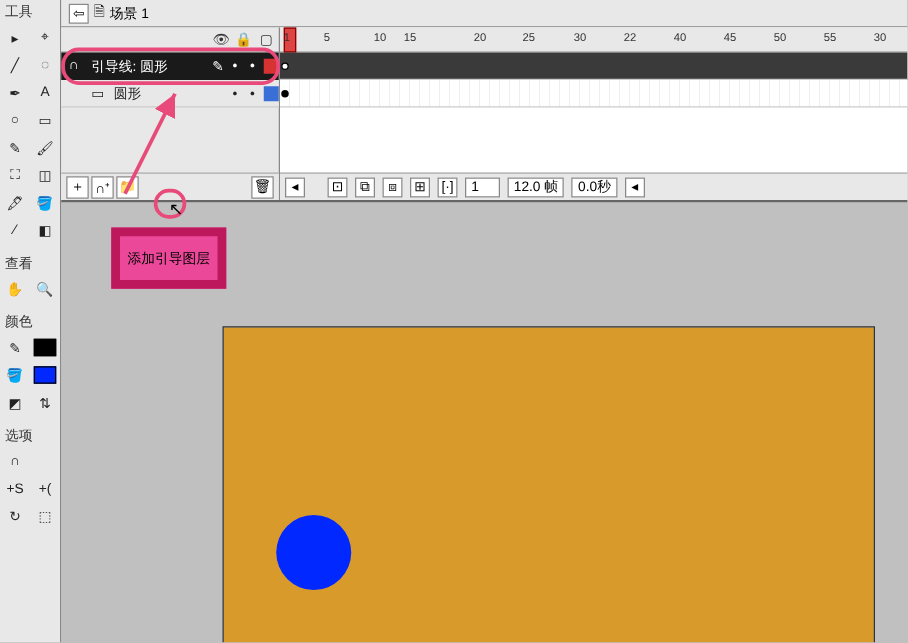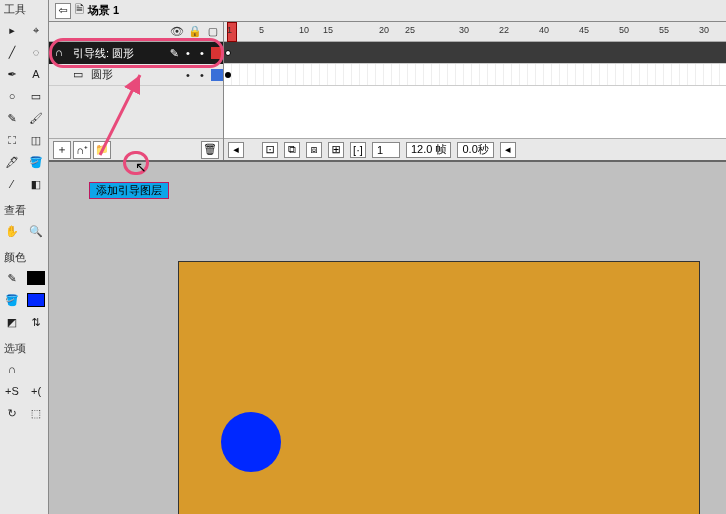--- a/index.html
+++ b/index.html
@@ -9,21 +9,21 @@
 .tb-title { padding: 2px 4px; color: #333; font-size: 11px; }
 .tb-row { display: flex; }
 .tb-btn { width: 24px; height: 22px; display: flex; align-items: center; justify-content: center; border: 1px solid transparent; cursor: pointer; color: #222; }
 .tb-sep { height: 6px; }
 .swatch { width: 18px; height: 14px; border: 1px solid #000; }
 .swatch-black { background: #000; }
 .swatch-blue { background: #0028ff; }
 
 .scene-bar { position: absolute; left: 49px; top: 0; right: 0; height: 22px; background: #e8e8e8; border-bottom: 1px solid #888; display: flex; align-items: center; padding-left: 6px; gap: 4px; }
 .scene-btn { width: 16px; height: 16px; border: 1px solid #888; background: #fff; display: flex; align-items: center; justify-content: center; }
-.scene-label { font-weight: bold; }
+.scene-label { font-weight: normal; }
 
 .timeline { position: absolute; left: 49px; top: 22px; right: 0; height: 140px; background: #e0e0e0; border-bottom: 2px solid #666; }
 .layer-panel { position: absolute; left: 0; top: 0; width: 175px; height: 100%; background: #e8e8e8; border-right: 1px solid #888; }
 .layer-head { height: 20px; display: flex; align-items: center; justify-content: flex-end; padding-right: 4px; gap: 6px; border-bottom: 1px solid #aaa; }
 .lh-icon { width: 12px; height: 12px; color: #333; display: flex; align-items: center; justify-content: center; }
 .layer-row { height: 22px; display: flex; align-items: center; padding-left: 6px; gap: 4px; position: relative; }
 .guide-row { background: #1a1a1a; color: #fff; }
 .guide-row .dot { color: #fff; }
 .layer-row .layer-icon { width: 14px; height: 14px; }
 .layer-row .layer-name { flex: 1; }
@@ -49,21 +49,21 @@
 .keyframe-dot { width: 6px; height: 6px; border-radius: 50%; background: #000; }
 .frames-row.dark { background: #3a3a3a; }
 .frames-bottom { position: absolute; bottom: 0; left: 0; right: 0; height: 22px; border-top: 1px solid #aaa; background: #e8e8e8; display: flex; align-items: center; gap: 6px; padding: 0 4px; }
 .fb-btn { width: 16px; height: 16px; border: 1px solid #888; background: #fff; display: flex; align-items: center; justify-content: center; }
 .fb-field { background: #fff; border: 1px solid #888; padding: 0 4px; height: 16px; display: flex; align-items: center; min-width: 28px; }
 
 .stage { position: absolute; left: 49px; top: 162px; right: 0; bottom: 0; background: #c0c0c0; overflow: hidden; }
 .canvas { position: absolute; left: 130px; top: 100px; width: 520px; height: 260px; background: #d89a2b; outline: 1px solid #333; }
 .blue-circle { position: absolute; left: 42px; top: 150px; width: 60px; height: 60px; border-radius: 50%; background: #0028ff; }
 
-.tooltip { position: absolute; background: #0ea5e9; border: 1px solid #be185d; padding: 0 6px; font-size: 11px; z-index: 60; }
+.tooltip { position: absolute; background: #ec4899; border: 7px solid #be185d; padding: 10px 6px; font-size: 11px; z-index: 60; }
 
 .arrow { position: absolute; z-index: 55; pointer-events: none; }
 .cursor { position: absolute; z-index: 56; pointer-events: none; font-size: 14px; color: #000; }
 </style>
 </head>
 <body>
 
 <div class="toolbox">
   <div class="tb-title">工具</div>
   <div class="tb-row">
@@ -176,21 +176,21 @@
     </div>
   </div>
   <div class="frames">
     <div class="ruler">
       <div class="ruler-playhead"></div>
       <span class="ruler-mark" style="left:3px">1</span>
       <span class="ruler-mark" style="left:35px">5</span>
       <span class="ruler-mark" style="left:75px">10</span>
       <span class="ruler-mark" style="left:99px">15</span>
       <span class="ruler-mark" style="left:155px">20</span>
-      <span class="ruler-mark" style="left:181px">25</span>
+      <span class="ruler-mark" style="left:194px">25</span>
       <span class="ruler-mark" style="left:235px">30</span>
       <span class="ruler-mark" style="left:275px">22</span>
       <span class="ruler-mark" style="left:315px">40</span>
       <span class="ruler-mark" style="left:355px">45</span>
       <span class="ruler-mark" style="left:395px">50</span>
       <span class="ruler-mark" style="left:435px">55</span>
       <span class="ruler-mark" style="left:475px">30</span>
 
     </div>
     <div class="frames-row dark">

